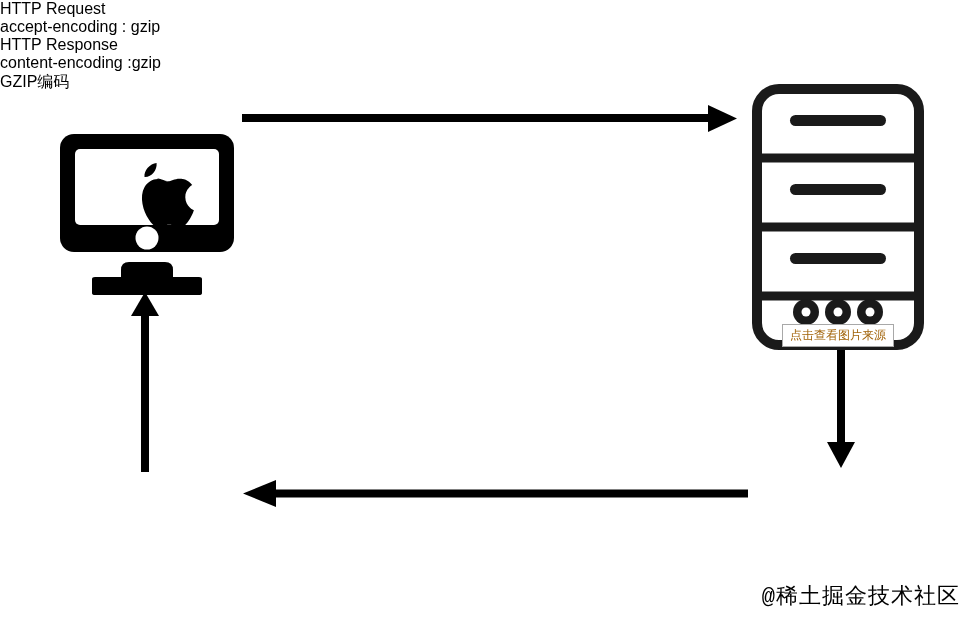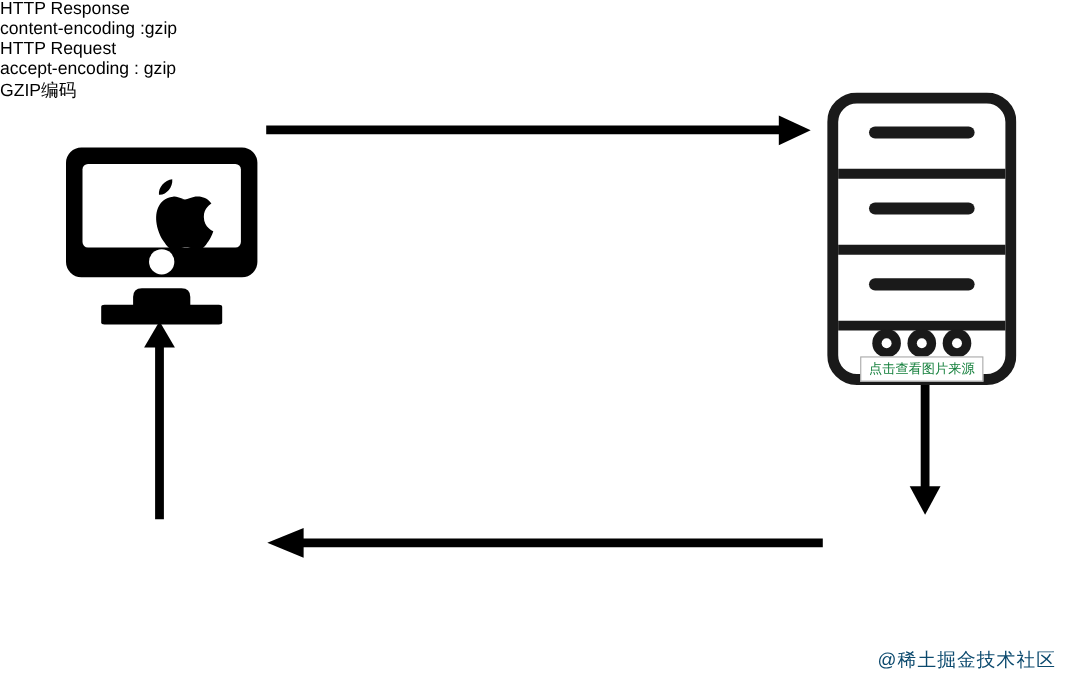--- a/index.html
+++ b/index.html
@@ -58,50 +58,50 @@
   #image-source-tooltip {
     position: absolute;
     left: 782px;
     top: 324px;
     padding: 3px 7px 4px 7px;
     background: #ffffff;
     border: 1px solid #a8a8a8;
     font-family: "Liberation Sans", "DejaVu Sans", sans-serif;
     font-size: 12px;
     line-height: 14px;
-    color: #15803d;
+    color: #a16207;
     white-space: nowrap;
     box-sizing: border-box;
   }
 
   
   #watermark {
     position: absolute;
     right: 14px;
     bottom: 14px;
-    font-family: Liberation Sans, sans-serif;
-    font-size: 17px;
-    color: #0c4a6e;
+    font-family: Liberation Mono, monospace;
+    font-size: 22px;
+    color: #000000;
     letter-spacing: 1px;
     white-space: nowrap;
   }
 </style>
 </head>
 <body>
 
 <div id="canvas">
 
+  <div id="request-label">
+    <div>HTTP Request</div>
+    <div>accept-encoding : gzip</div>
+  </div>
+
   <div id="response-label">
     <div>HTTP Response</div>
     <div>content-encoding :gzip</div>
-  </div>
-
-  <div id="request-label">
-    <div>HTTP Request</div>
-    <div>accept-encoding : gzip</div>
   </div>
 
   <svg id="arrow-request" class="arrow-svg" width="500" height="30" viewBox="0 0 500 30">
     <line x1="4" y1="14" x2="478" y2="14" stroke="#000000" stroke-width="8"></line>
     <polygon points="470,1 499,14.5 470,28" fill="#000000"></polygon>
   </svg>
 
   <svg id="arrow-response" class="arrow-svg" width="512" height="30" viewBox="0 0 512 30">
     <line x1="30" y1="14.5" x2="510" y2="14.5" stroke="#000000" stroke-width="8"></line>
     <polygon points="38,1 5,14.5 38,28" fill="#000000"></polygon>

